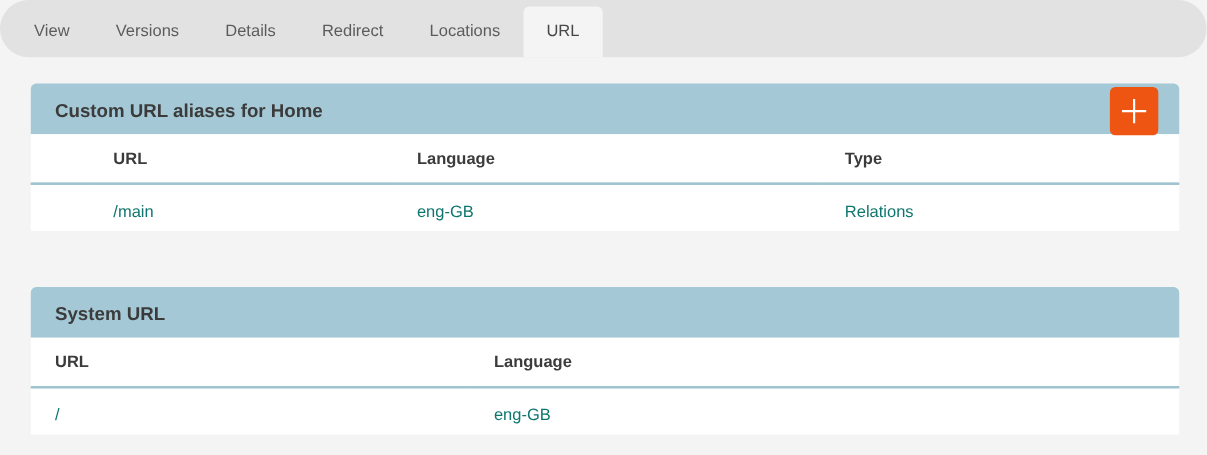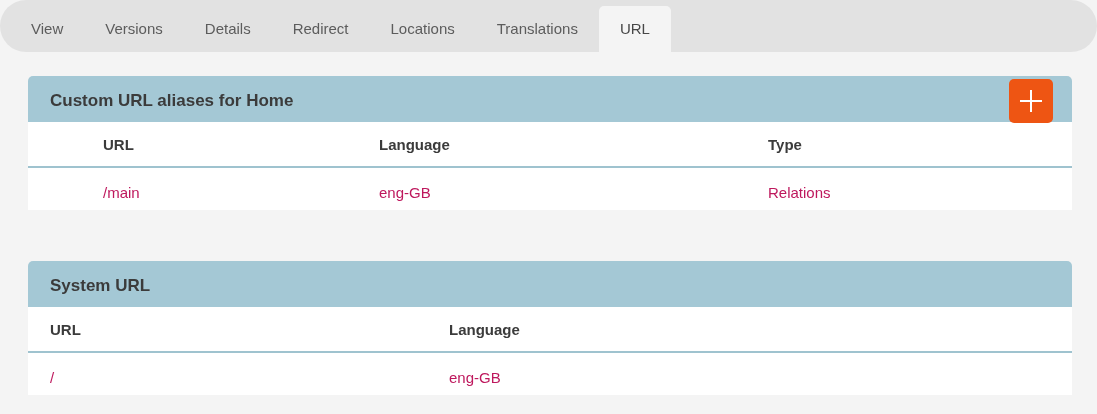--- a/index.html
+++ b/index.html
@@ -84,35 +84,34 @@
     text-align: left;
     font-weight: bold;
     color: #3b3b3b;
     height: 45px;
     padding: 0 0 0 22px;
     border-bottom: 2px solid #9fc3cf;
   }
   tbody td {
     height: 43px;
     padding: 7px 0 0 22px;
-    color: #be185d;
+    color: #0f766e;
   }
   th:first-child, td:first-child { padding-left: 22px; }
   .no-pad { padding-left: 0; }
 </style>
 </head>
 <body>
 
 <nav class="tab-bar">
   <div class="tab">View</div>
   <div class="tab">Versions</div>
   <div class="tab">Details</div>
   <div class="tab">Redirect</div>
   <div class="tab">Locations</div>
-  <div class="tab">Translations</div>
   <div class="tab active">URL</div>
 </nav>
 
 <main class="content">
 
   <section class="panel">
     <header class="panel-header">
       <h2 class="panel-title">Custom URL aliases for Home</h2>
       <button class="add-btn">
         <svg width="26" height="26" viewBox="0 0 26 26" aria-hidden="true">

